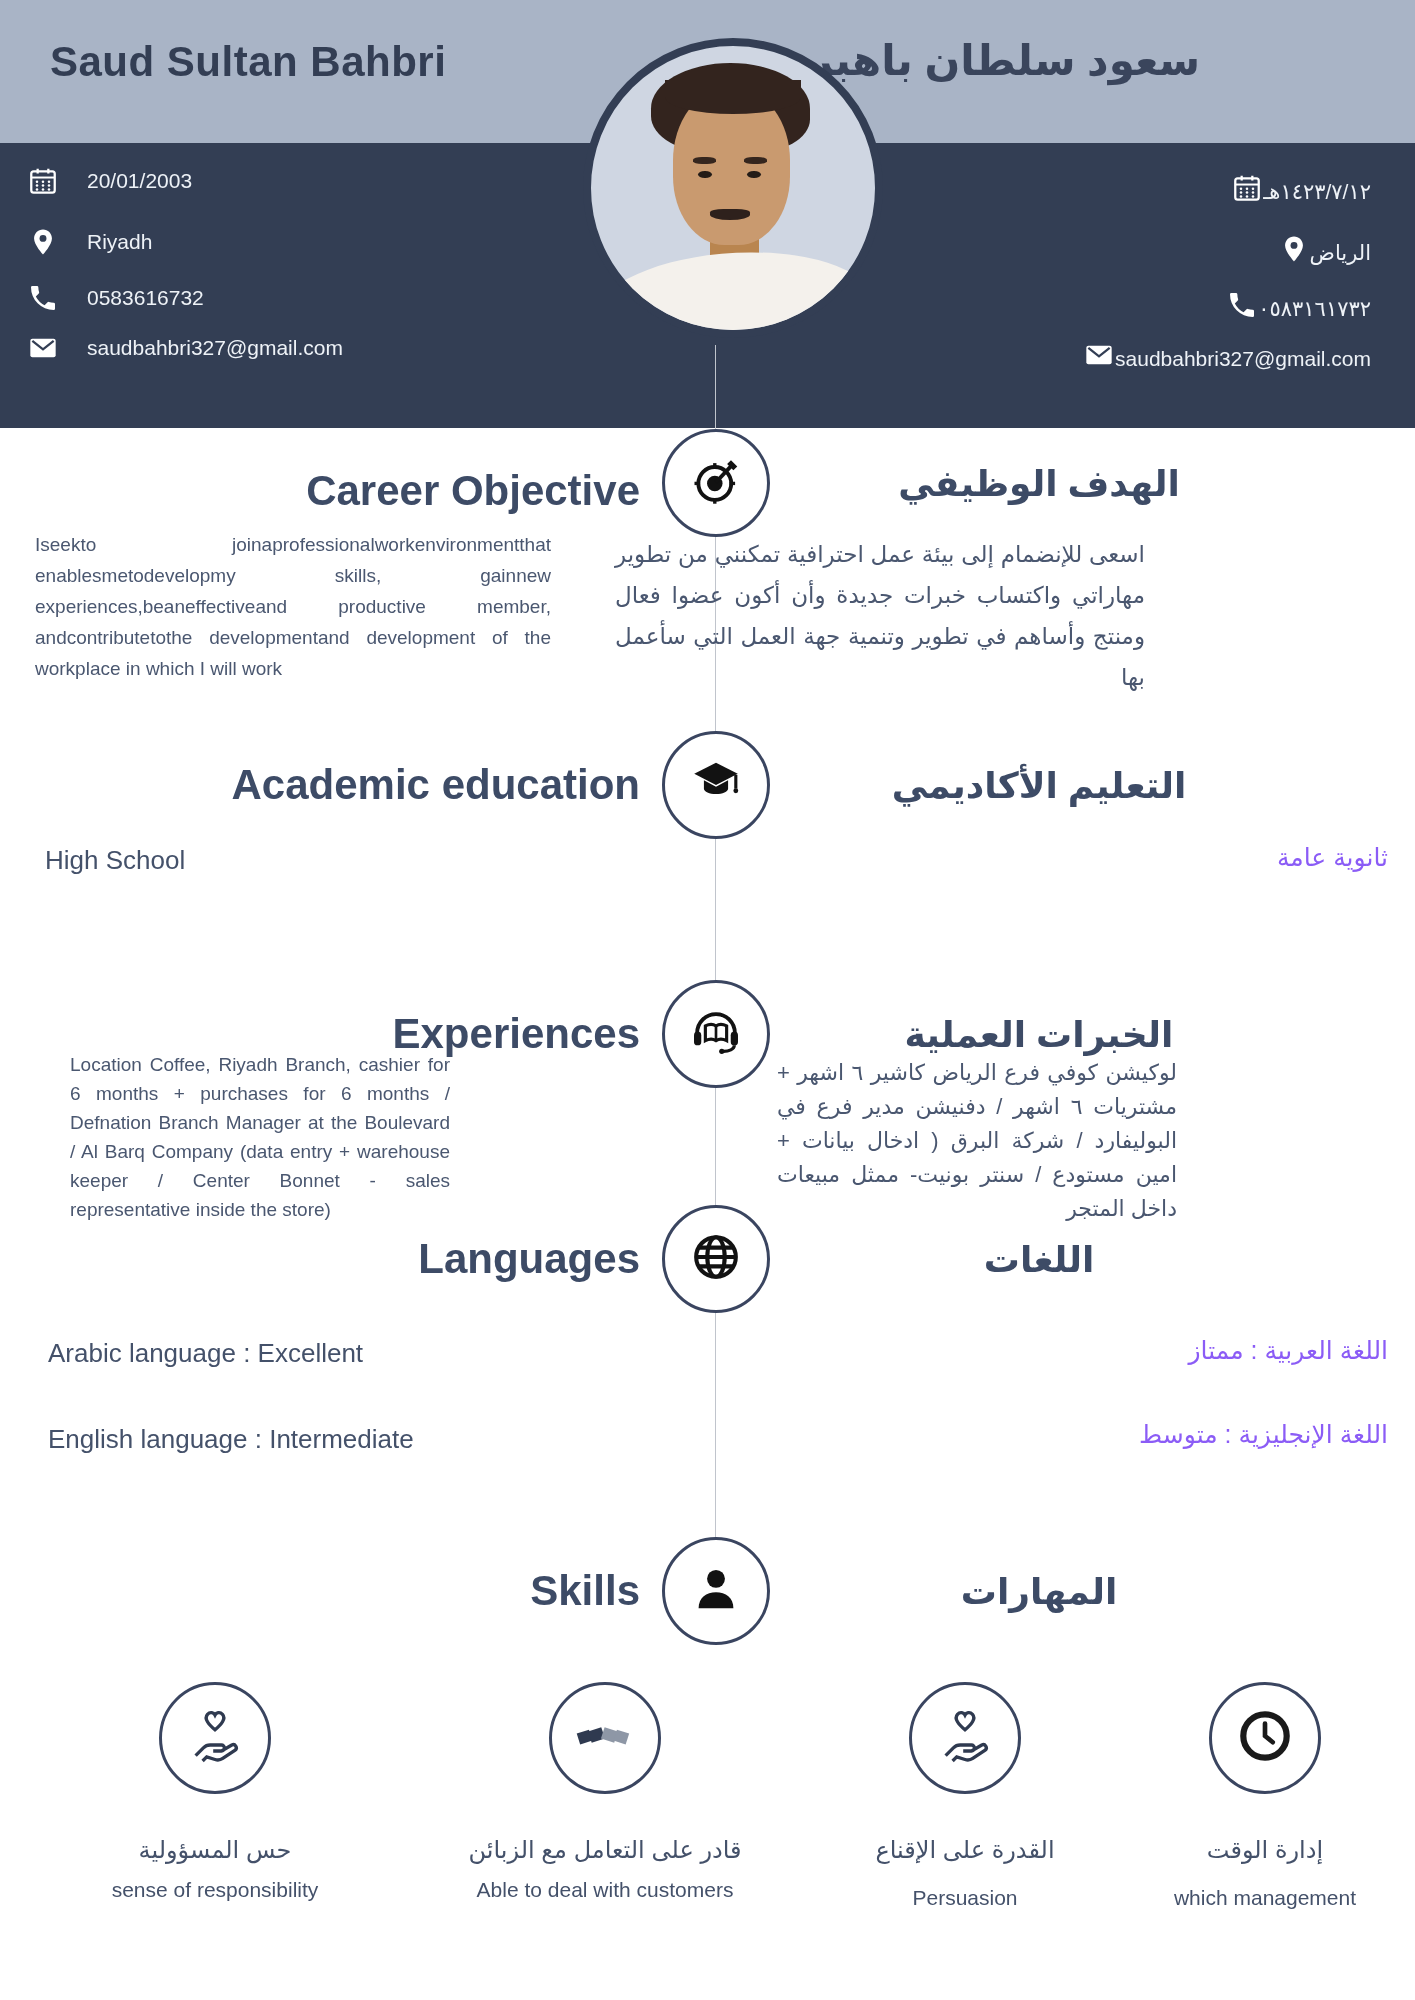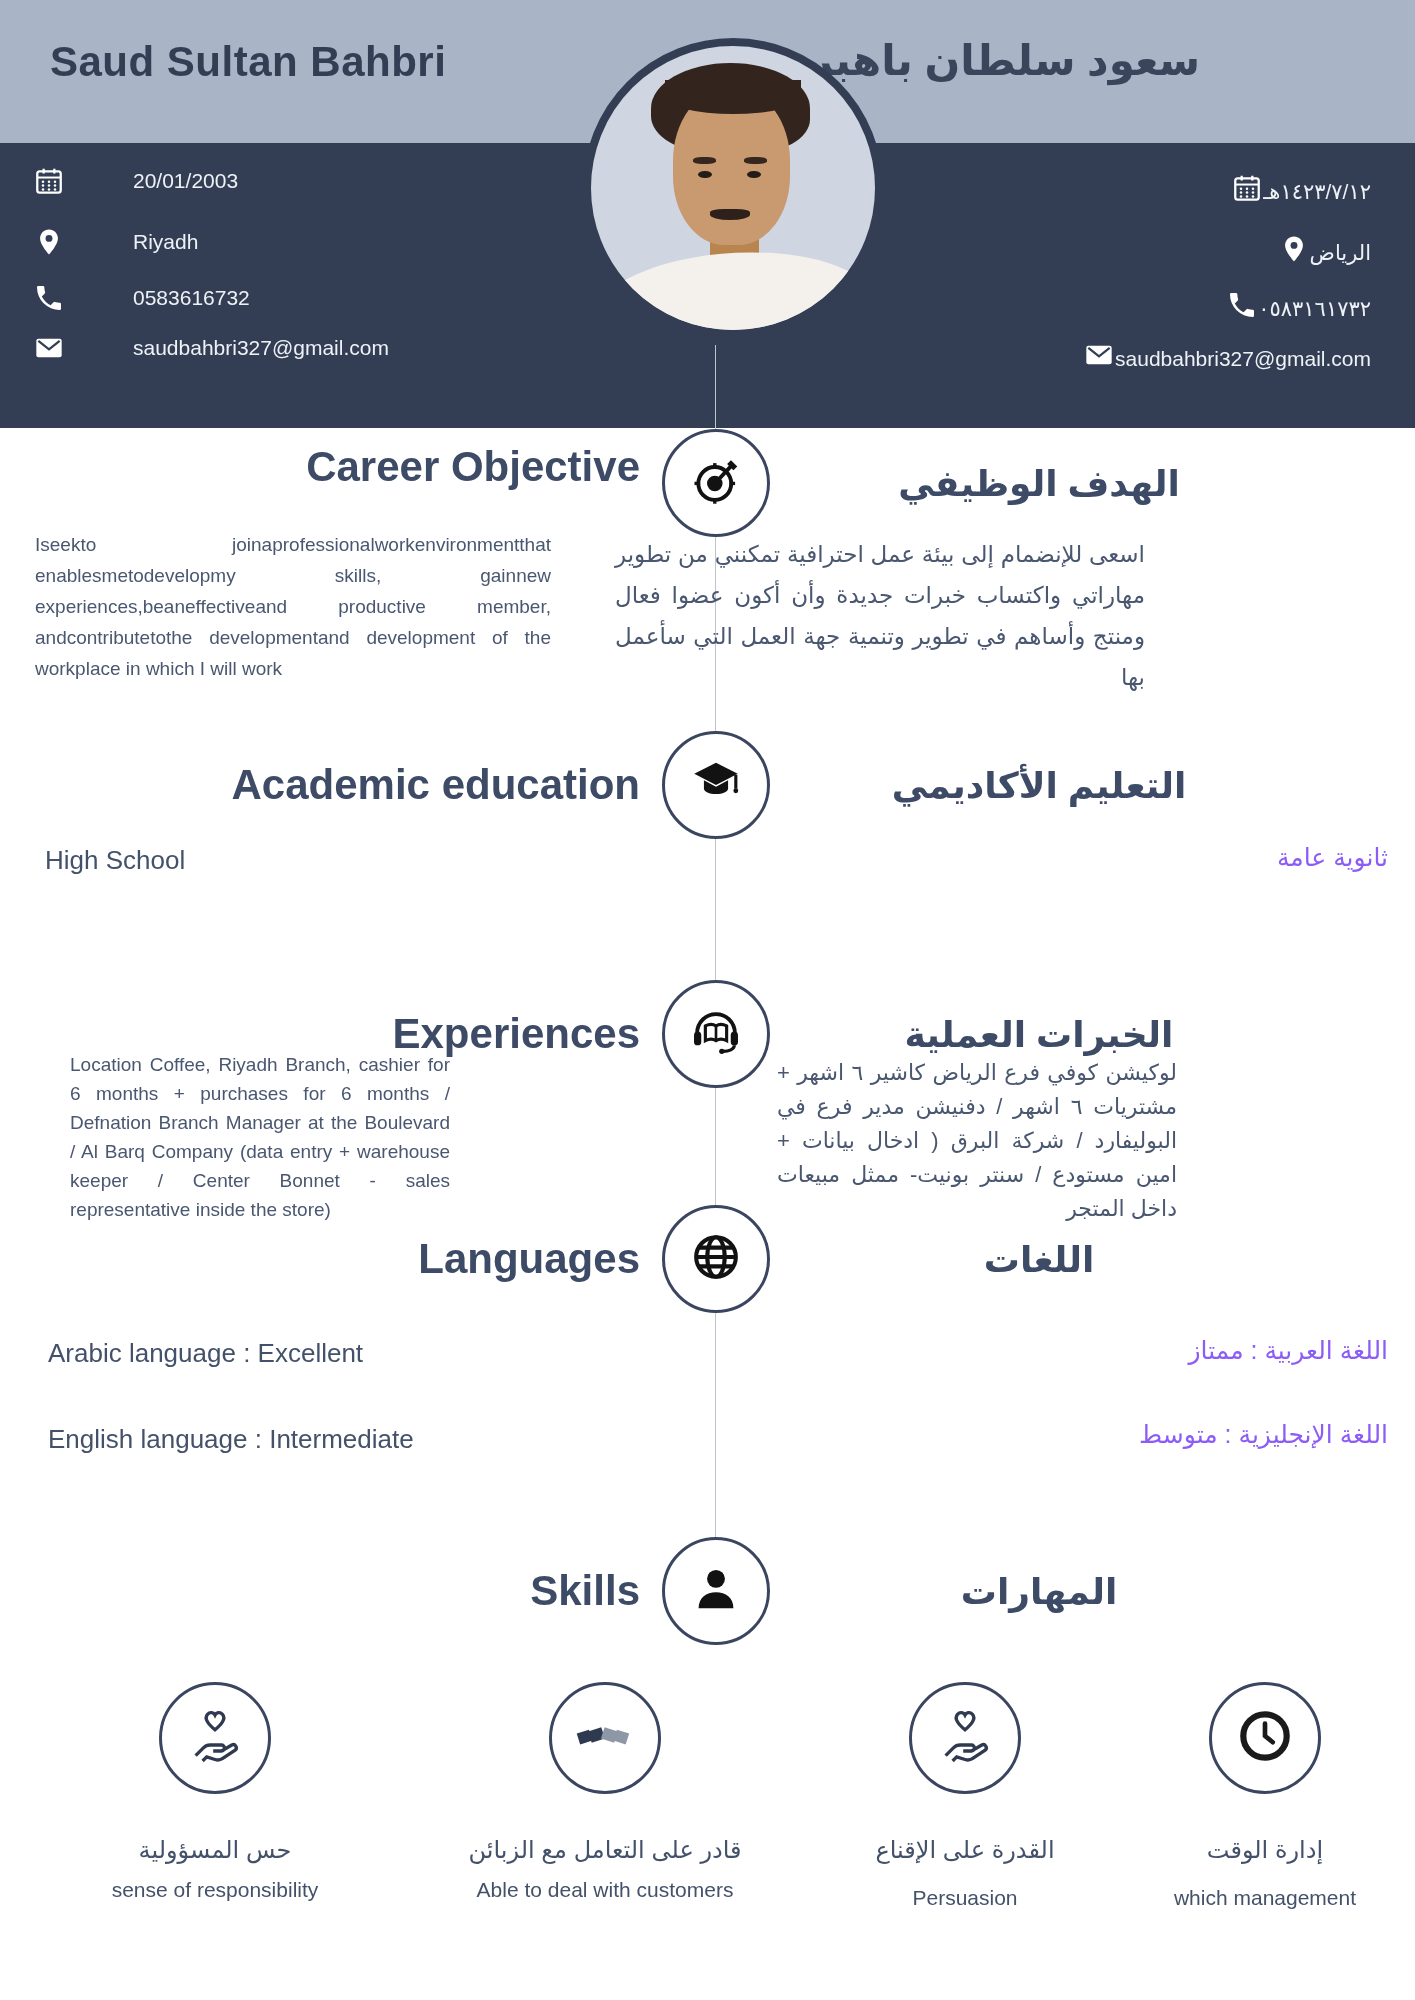--- a/index.html
+++ b/index.html
@@ -19,37 +19,37 @@
   .av-brow{position:absolute;width:8%;height:2.4%;background:#35261e;border-radius:40%;top:39%;}
   .av-brow.l{left:36%}.av-brow.r{left:54%}
   .av-eye{position:absolute;width:5%;height:2.6%;background:#241c17;border-radius:50%;top:44%;}
   .av-eye.l{left:37.5%}.av-eye.r{left:55%}
   .av-mustache{position:absolute;left:42%;top:57.5%;width:14%;height:3.6%;background:#2e211c;border-radius:40% 40% 60% 60%;}
   .av-hoodie{position:absolute;left:0%;top:73%;width:100%;height:42%;background:#f4f1ec;border-radius:55% 60% 0 0;transform:rotate(-5deg);}
   .av-fringe{position:absolute;left:26%;top:12%;width:48%;height:12%;background:#33241e;border-radius:0 0 50% 50%;}
   
   .c-row{position:absolute;display:flex;align-items:center;height:46px;color:#eef2f7;font-size:21px;}
   .c-row .c-icon{width:32px;height:32px;flex:0 0 32px;display:flex;align-items:center;justify-content:center;}
-  .c-row.left{left:33px;gap:40px;}
+  .c-row.left{left:27px;}
   .c-row.left .c-text{margin-left:28px;}
   .c-row.right{right:18px;flex-direction:row-reverse;direction:rtl;align-items:flex-end;}
   .c-row.right .c-text{margin-right:26px;}
   .r1{top:158px}.r2{top:219px}.r3{top:275px}.r4{top:325px}
   
   .timeline{position:absolute;left:715px;top:345px;width:1px;height:1246px;background:#c0c4cc;}
   .node{position:absolute;left:662px;width:108px;height:108px;border-radius:50%;background:#ffffff;
         border:3px solid #3a4560;box-sizing:border-box;display:flex;align-items:center;justify-content:center;z-index:4;}
   .node svg{width:58px;height:58px;}
   .n-obj{top:429px}.n-edu{top:731px}.n-exp{top:980px}.n-lang{top:1205px}.n-skill{top:1537px}
   
   .sec-title-en{position:absolute;right:775px;width:620px;margin:0;text-align:right;
                 font-size:42px;font-weight:bold;color:#3d4b66;line-height:46px;}
   .sec-title-ar{position:absolute;left:759px;width:560px;margin:0;text-align:center;direction:rtl;
                 font-size:36px;font-weight:bold;color:#3d4b66;line-height:44px;}
-  .t-obj-en{top:444px}.t-obj-ar{top:462px}
+  .t-obj-en{top:468px}.t-obj-ar{top:462px}
   .t-edu-en{top:762px}.t-edu-ar{top:764px}
   .t-exp-en{top:1011px}.t-exp-ar{top:1013px}
   .t-lang-en{top:1236px}.t-lang-ar{top:1238px}
   .t-skill-en{top:1568px}.t-skill-ar{top:1570px}
   
   .p-en{position:absolute;margin:0;color:#4a5770;text-align:justify;}
   .p-ar{position:absolute;margin:0;color:#4a5770;direction:rtl;text-align:justify;}
   .obj-en{left:35px;top:529px;width:516px;font-size:19px;line-height:31px;}
   .obj-ar{left:615px;top:534px;width:530px;font-size:23px;line-height:41px;}
   .exp-en{left:70px;top:1050px;width:380px;font-size:19px;line-height:29px;}

